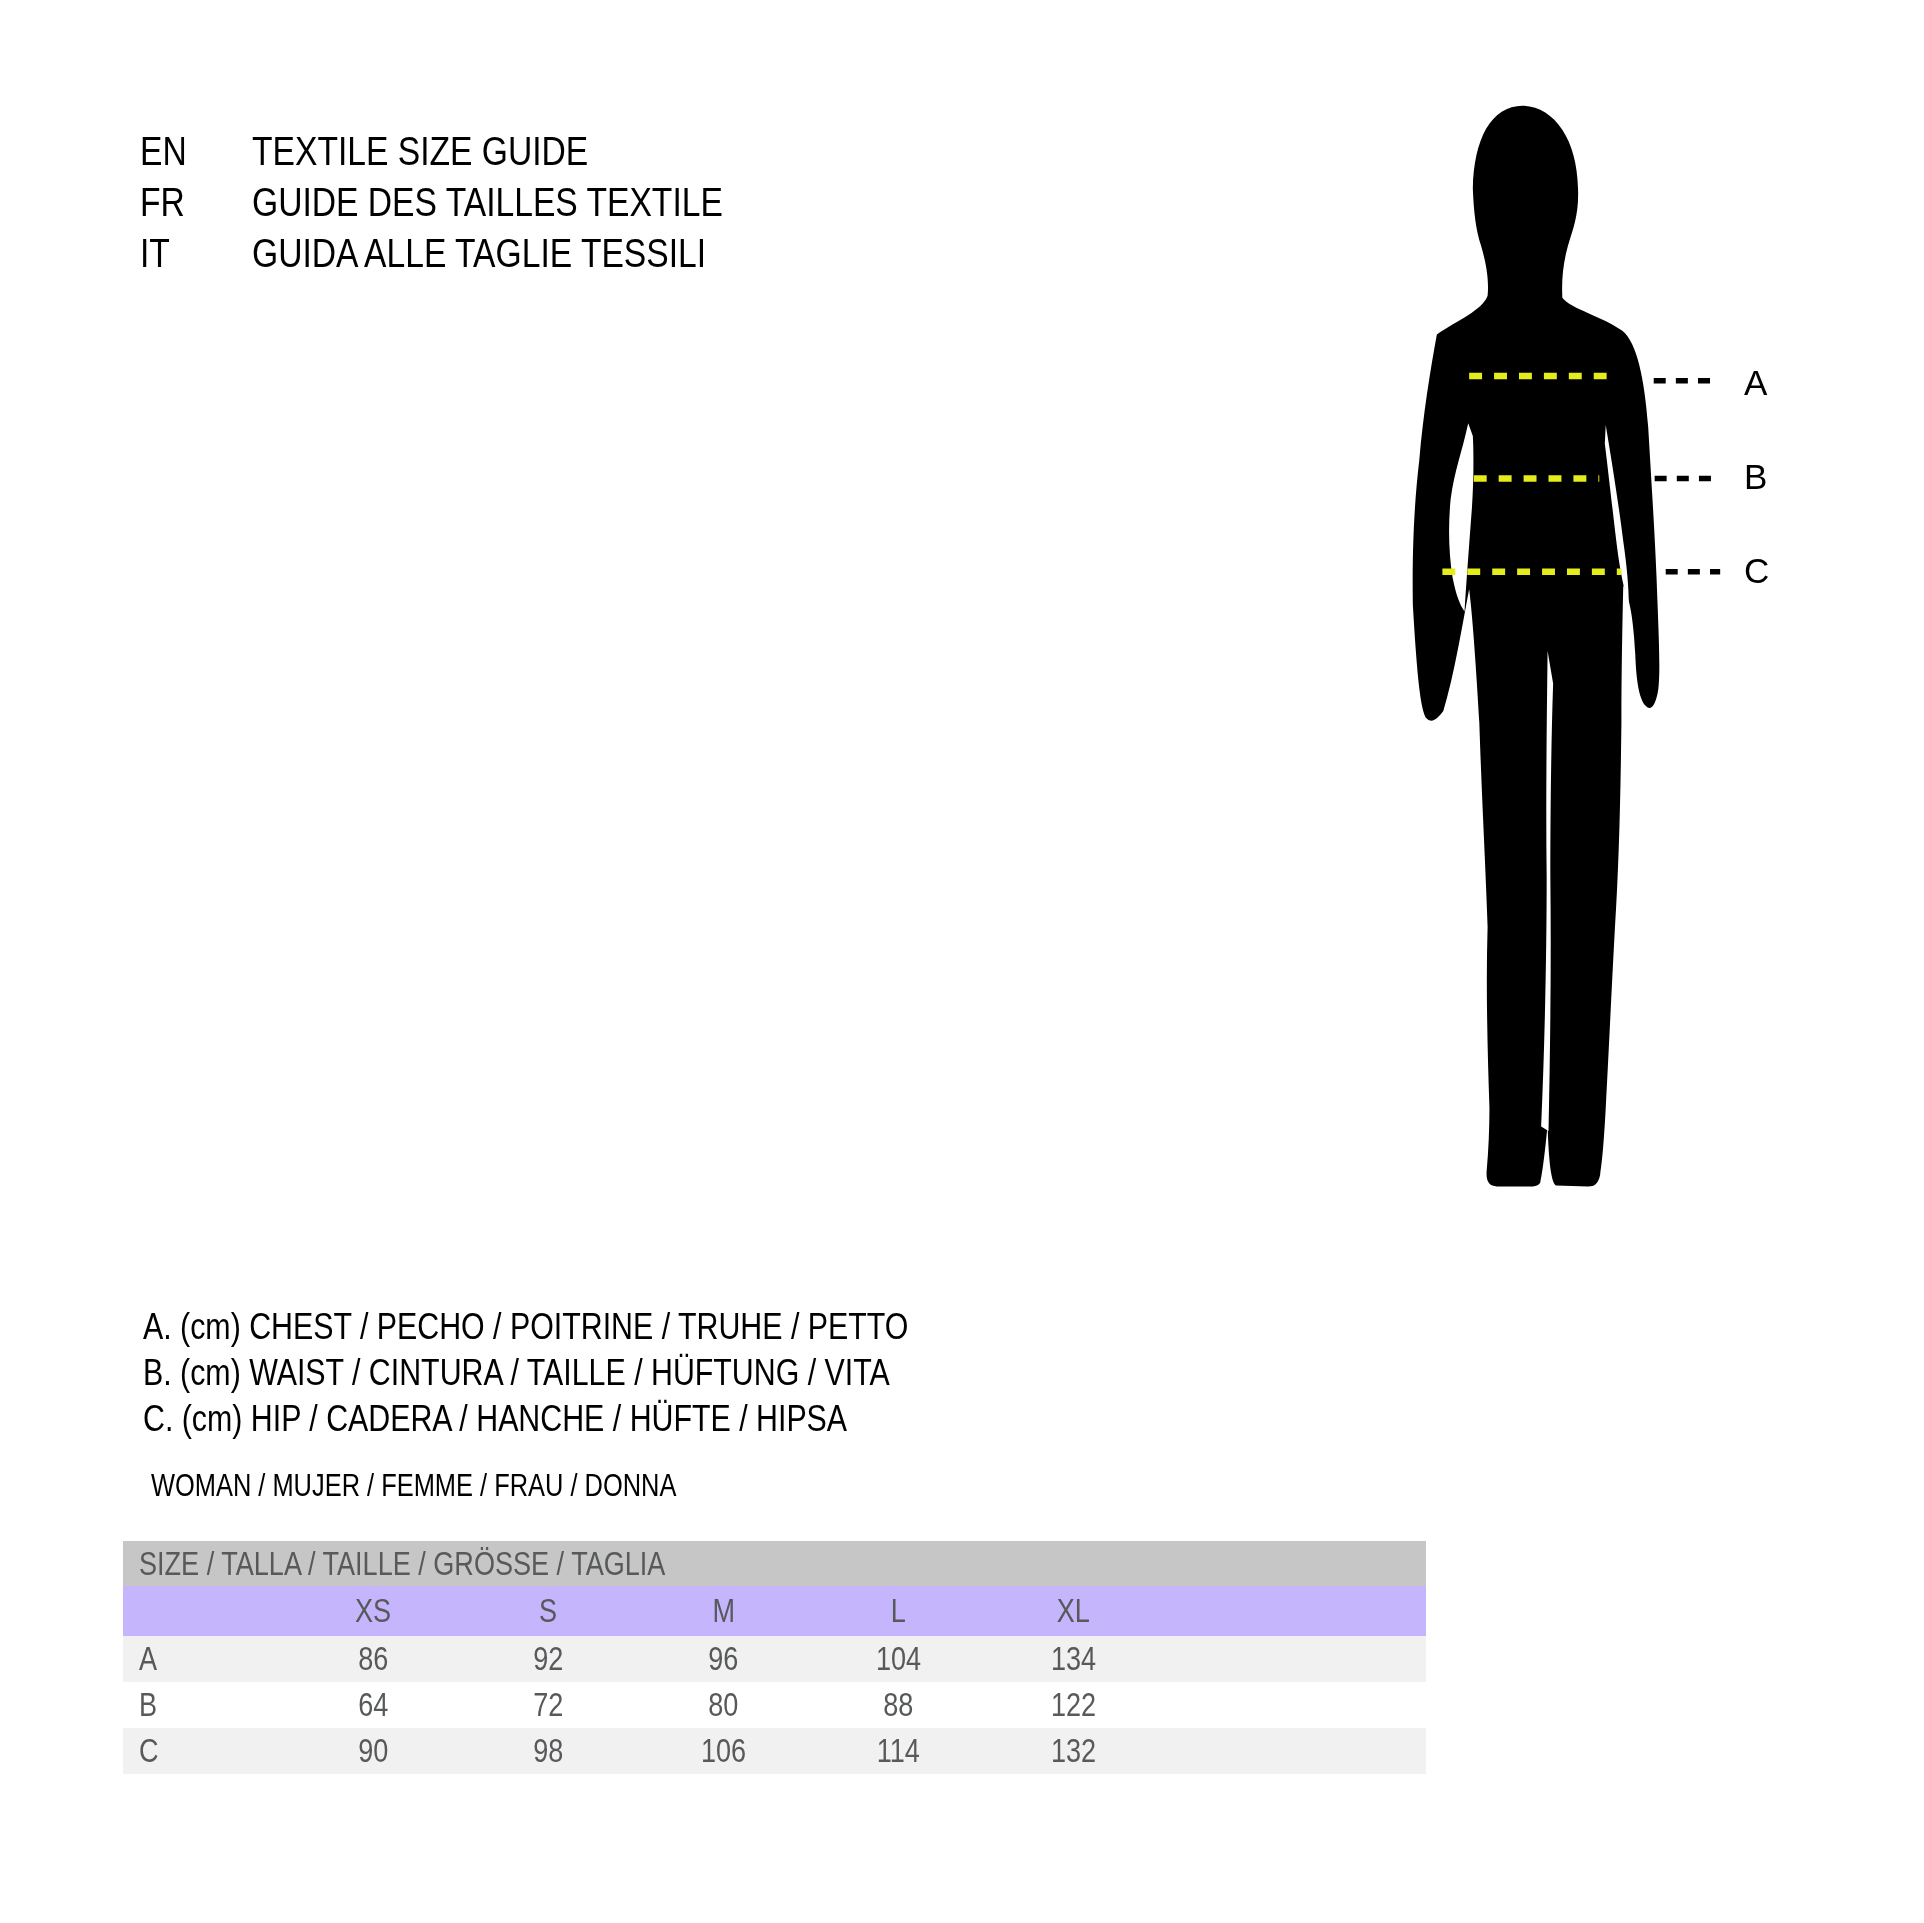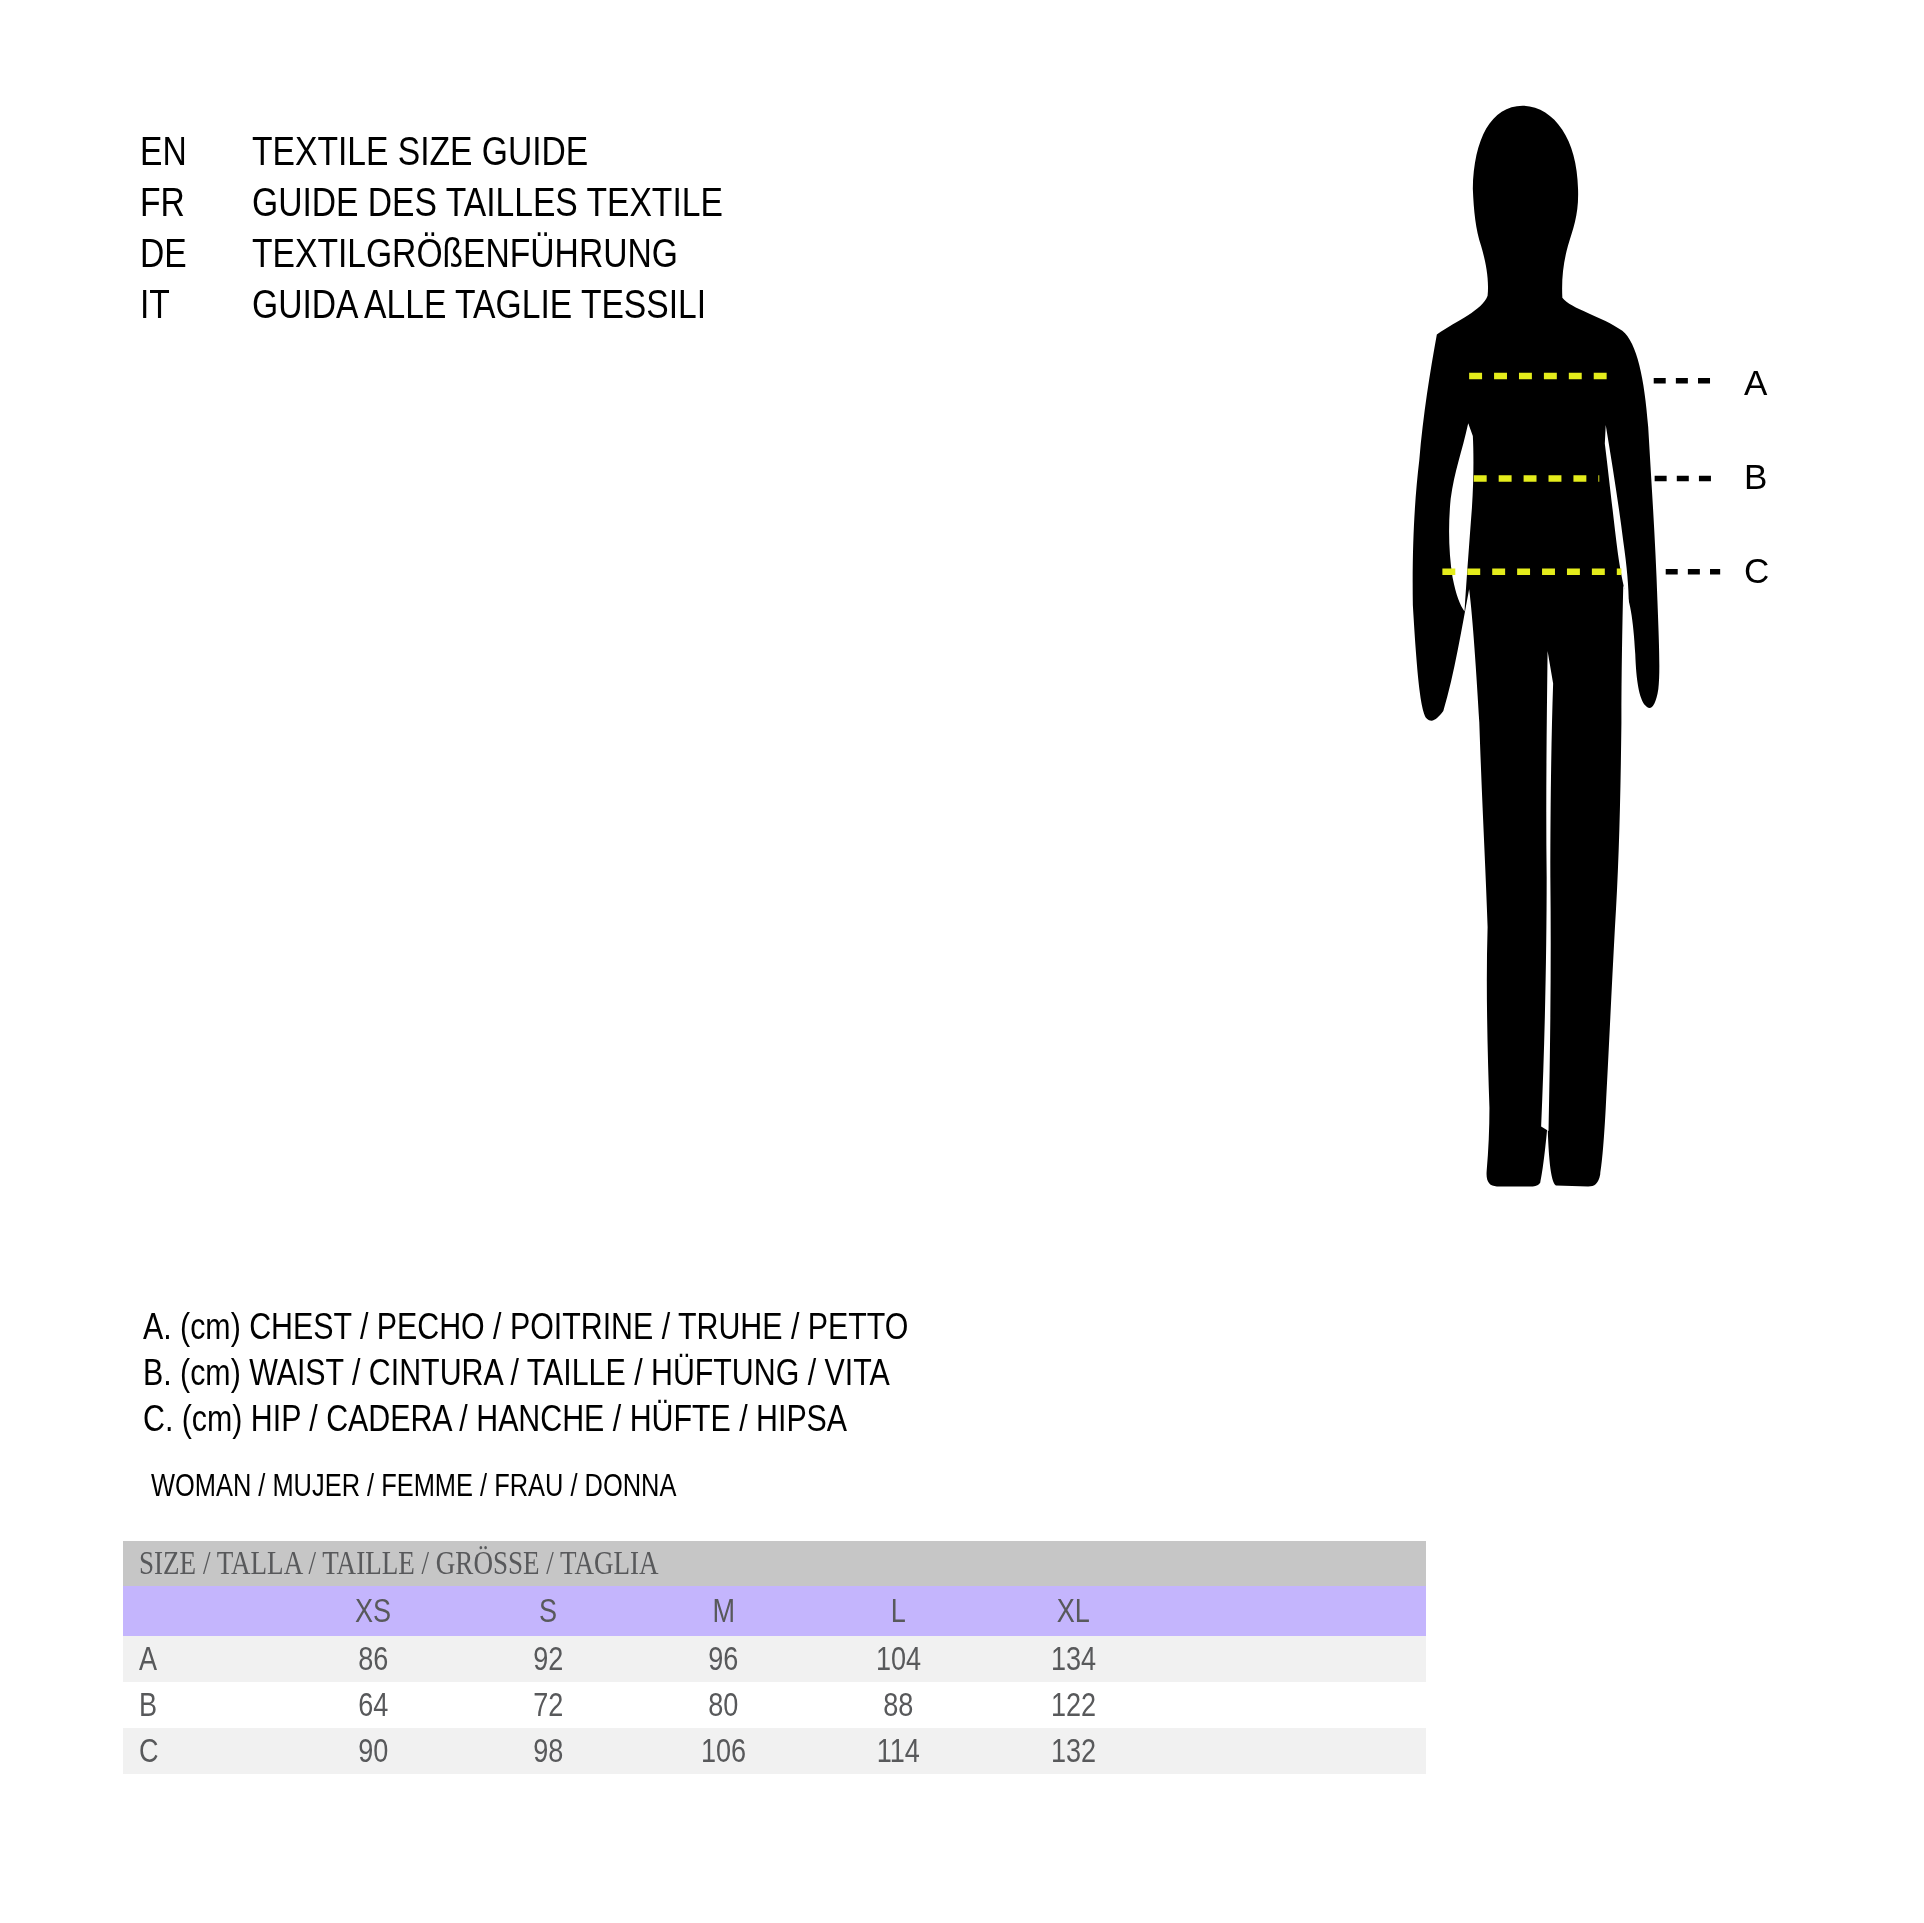--- a/index.html
+++ b/index.html
@@ -18,21 +18,21 @@
   
   .figure-svg{position:absolute;left:1384px;top:102px;width:425px;height:1089px;}
   .marker-letter{position:absolute;font-size:35px;line-height:35px;color:#000;}
 
   
   .legend-block{position:absolute;left:143px;top:1304px;font-size:37px;line-height:46px;color:#000;}
   .gender-line{position:absolute;left:151px;top:1463px;font-size:31px;line-height:46px;color:#000;}
 
   
   .size-table{position:absolute;left:123px;top:1541px;width:1303px;color:#58595b;font-size:33px;}
-  .st-header{height:45px;background:#c6c6c6;display:flex;align-items:center;padding-left:15.7px;box-sizing:border-box;font-family:Liberation Serif, serif;}
+  .st-header{height:45px;background:#c6c6c6;display:flex;align-items:center;padding-left:15.7px;box-sizing:border-box;}
   .st-row{display:grid;grid-template-columns:163px 175px 175px 175px 175px 175px 1fr;align-items:center;}
   .st-row.cols{height:50px;background:#c4b5fd;}
   .st-row.data{height:46px;}
   .st-row.stripe{background:#f1f1f1;}
   .st-row.plain{background:#ffffff;}
   .st-label{padding-left:15.7px;}
   .st-cell{text-align:center;}
 </style>
 </head>
 <body>
@@ -40,24 +40,20 @@
 <div class="page">
 
   <div class="lang-block">
     <div class="lang-row">
       <span class="lang-code"><span class="cond">EN</span></span>
       <span class="cond">TEXTILE SIZE GUIDE</span>
     </div>
     <div class="lang-row">
       <span class="lang-code"><span class="cond">FR</span></span>
       <span class="cond">GUIDE DES TAILLES TEXTILE</span>
-    </div>
-    <div class="lang-row">
-      <span class="lang-code"><span class="cond">DE</span></span>
-      <span class="cond">TEXTILGRÖßENFÜHRUNG</span>
     </div>
     <div class="lang-row">
       <span class="lang-code"><span class="cond">IT</span></span>
       <span class="cond">GUIDA ALLE TAGLIE TESSILI</span>
     </div>
   </div>
 
   <svg class="figure-svg" viewBox="0 0 460 1180" xmlns="http://www.w3.org/2000/svg">
     <path fill="#000000" d="
       M 150,4

